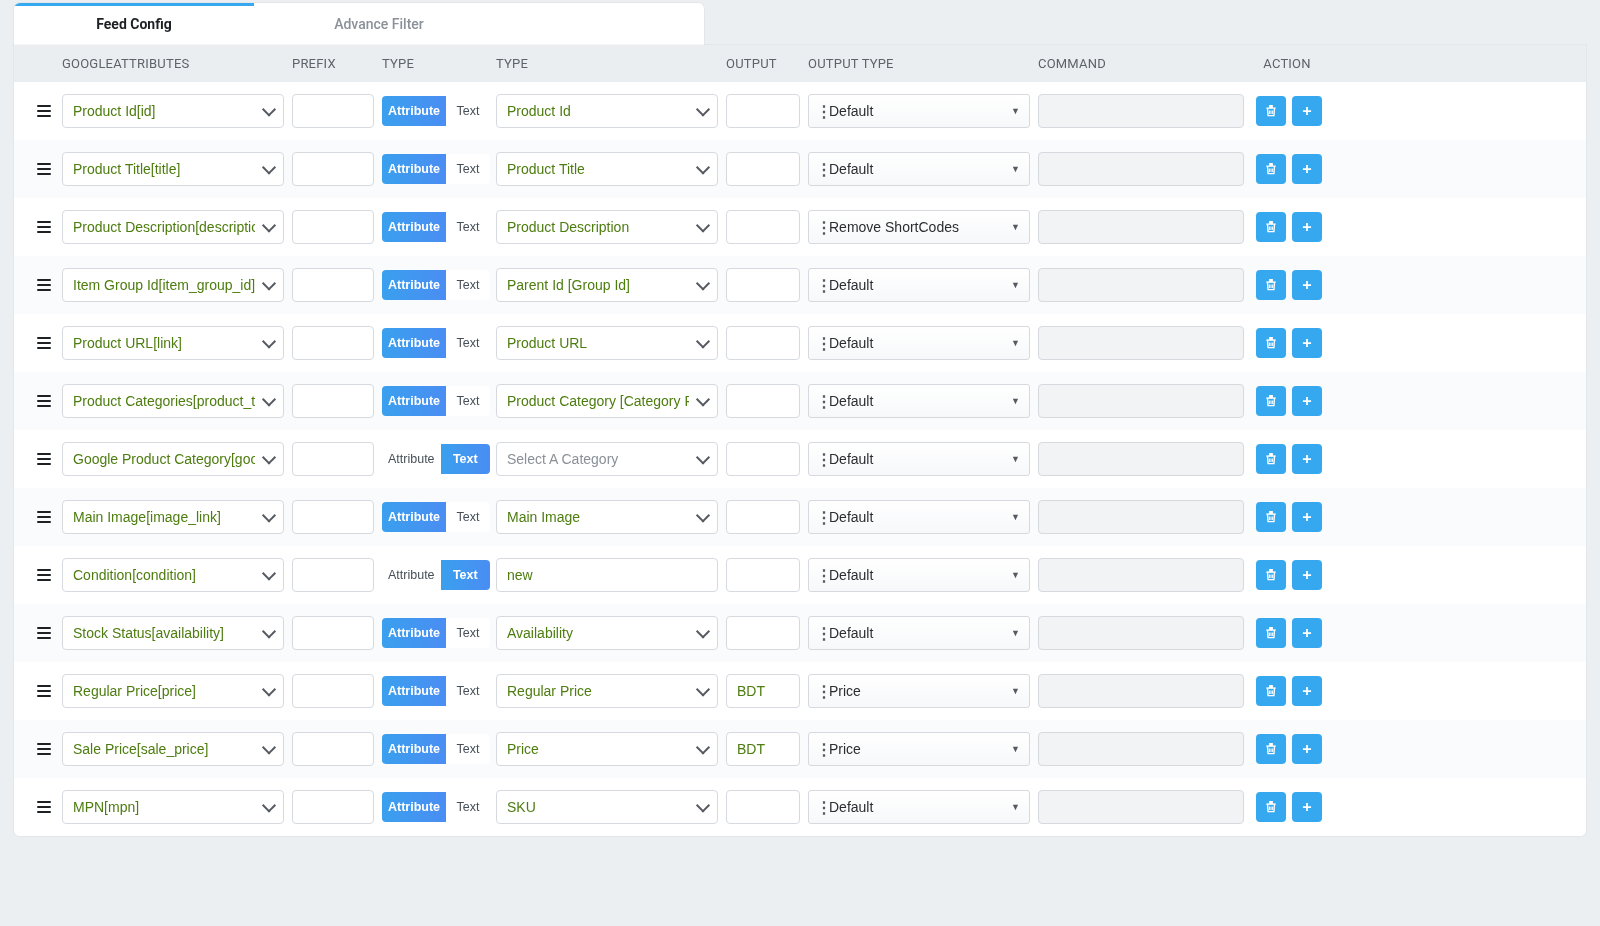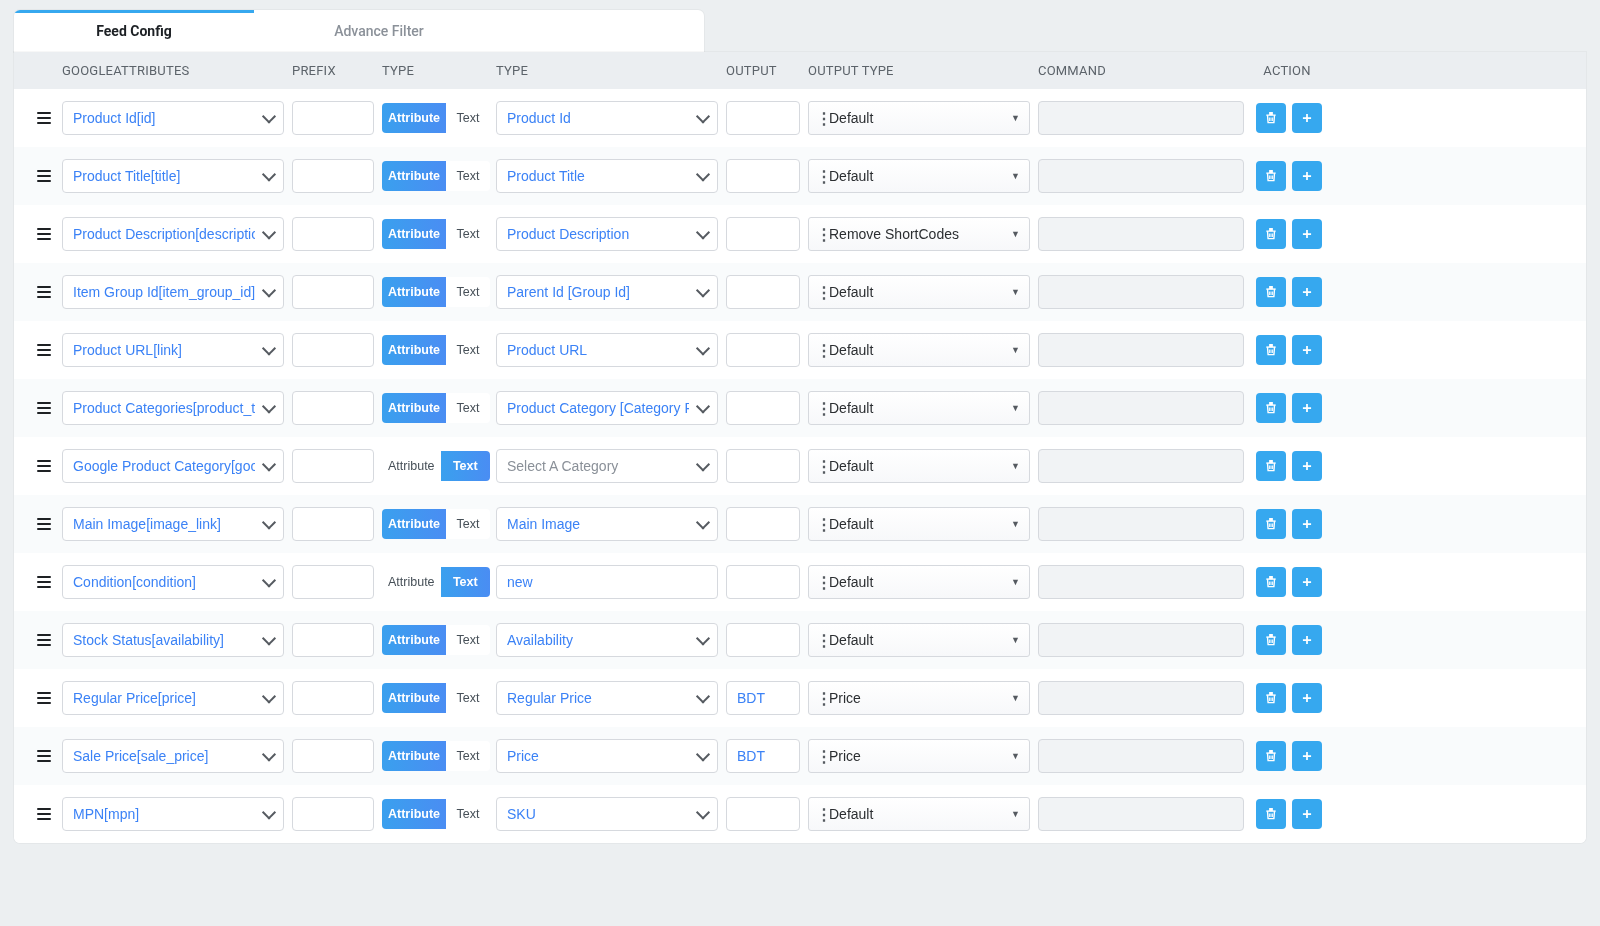--- a/index.html
+++ b/index.html
@@ -4,21 +4,21 @@
 <style>
   * { box-sizing: border-box; }
   body {
     margin: 0;
     font-family: -apple-system, BlinkMacSystemFont, "Segoe UI", Roboto, Helvetica, Arial, sans-serif;
     background: #eceff1;
     color: #2b2e31;
     font-size: 14px;
   }
   .page {
-    padding: 10px 14px 30px 14px;
+    padding: 3px 14px 30px 14px;
   }
 
   .tabs {
     display: flex;
     background: #fff;
     border-radius: 6px 6px 0 0;
     width: 690px;
     overflow: hidden;
     box-shadow: 0 0 0 1px rgba(0,0,0,0.03);
   }
@@ -90,21 +90,21 @@
   .drag svg { display: block; }
 
   .select, .input {
     height: 34px;
     width: 100%;
     border: 1px solid #d6d9de;
     border-radius: 4px;
     background: #fff;
     padding: 0 28px 0 10px;
     font-size: 14px;
-    color: #3b82f6;
+    color: #4d7c0f;
   }
   .select {
     appearance: none;
     background-image: none;
     position: relative;
   }
   .select-wrap {
     position: relative;
     width: 100%;
   }

